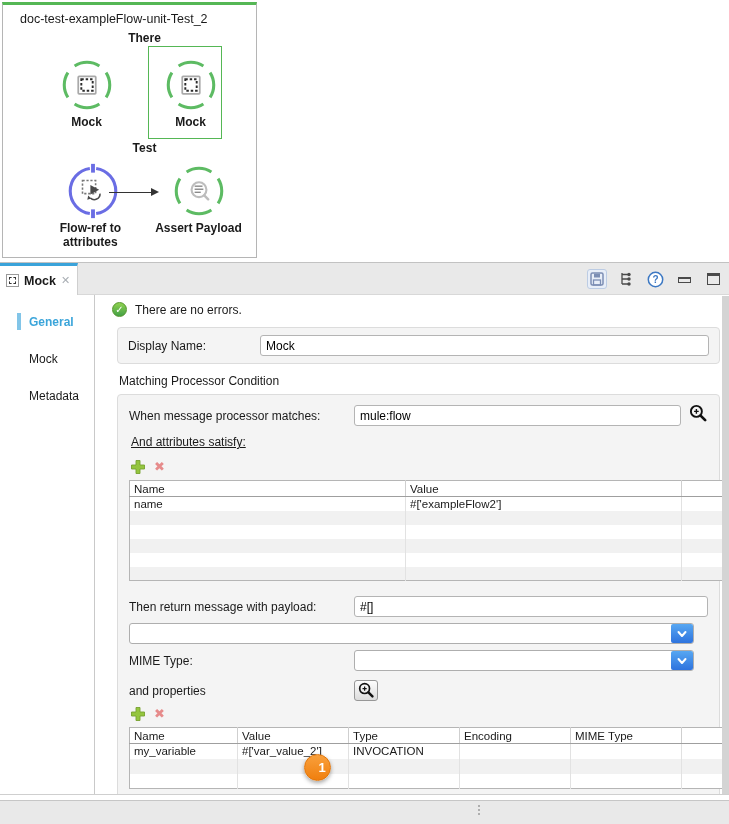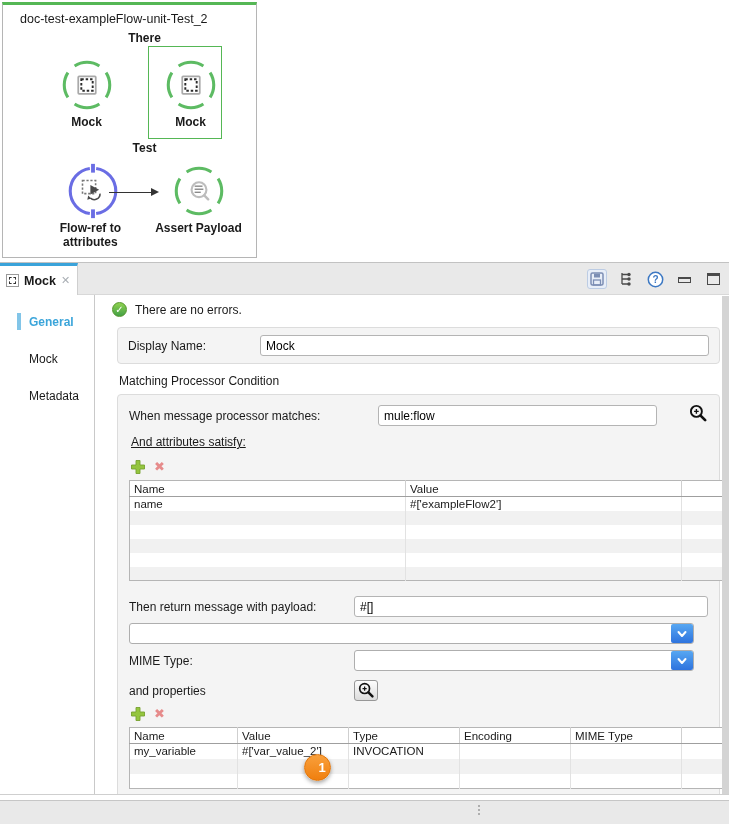--- a/index.html
+++ b/index.html
@@ -223,21 +223,21 @@
 
   <div class="groupbox" id="box-displayname">
     <span class="flabel">Display Name:</span>
     <input class="txt" value="Mock" style="">
   </div>
 
   <div id="section-title">Matching Processor Condition</div>
 
   <div class="groupbox" id="box-matching">
 
-    <div class="frow" style="margin-bottom:0;gap:24px;">
+    <div class="frow" style="margin-bottom:0;">
       <span class="flabel">When message processor matches:</span>
       <input class="txt" value="mule:flow" style="">
       <span class="zoom-plain">
         <svg width="19" height="19" viewBox="0 0 18 18">
           <circle cx="7" cy="7" r="5.2" fill="none" stroke="#111" stroke-width="1.8"></circle>
           <path d="M7 4.8 v4.4 M4.8 7 h4.4" stroke="#111" stroke-width="1.3"></path>
           <path d="M11 11 L15.3 15.3" stroke="#111" stroke-width="2.6" stroke-linecap="round"></path>
         </svg>
       </span>
     </div>

